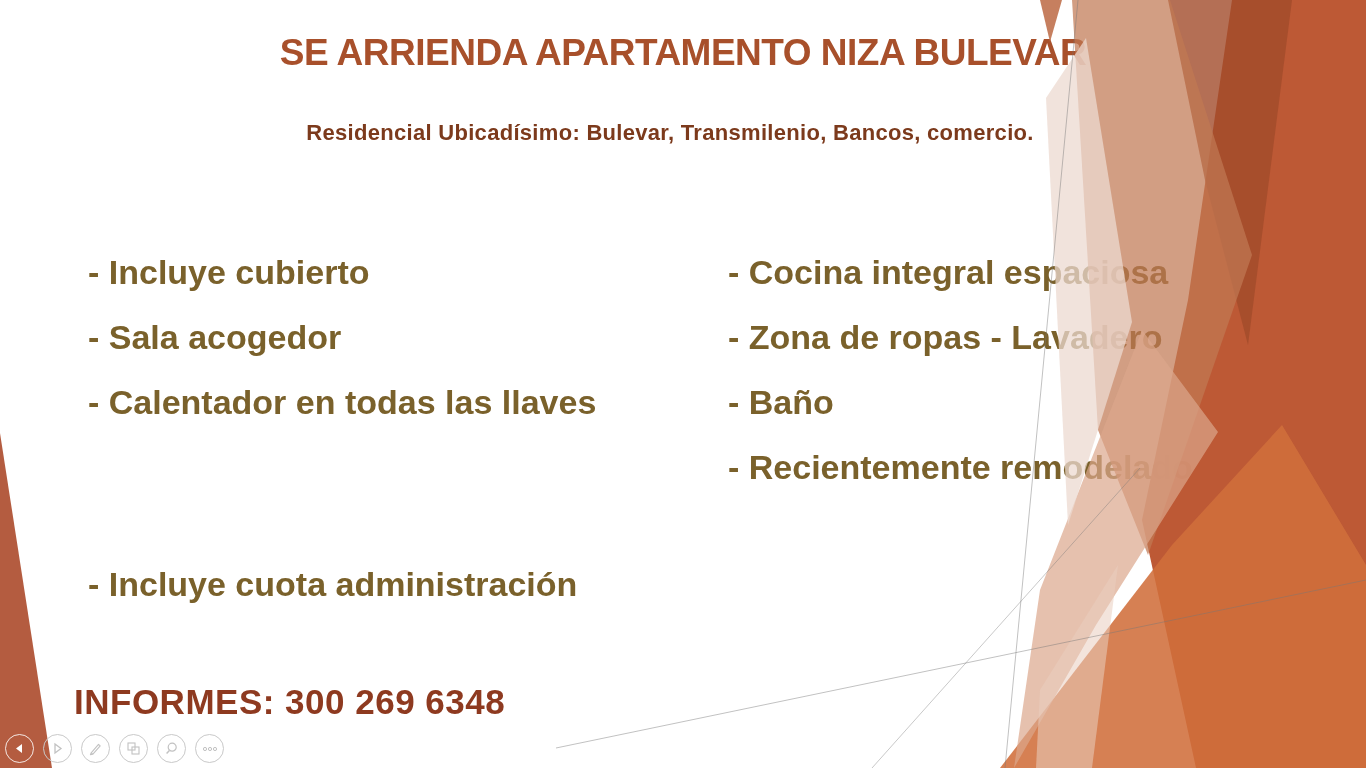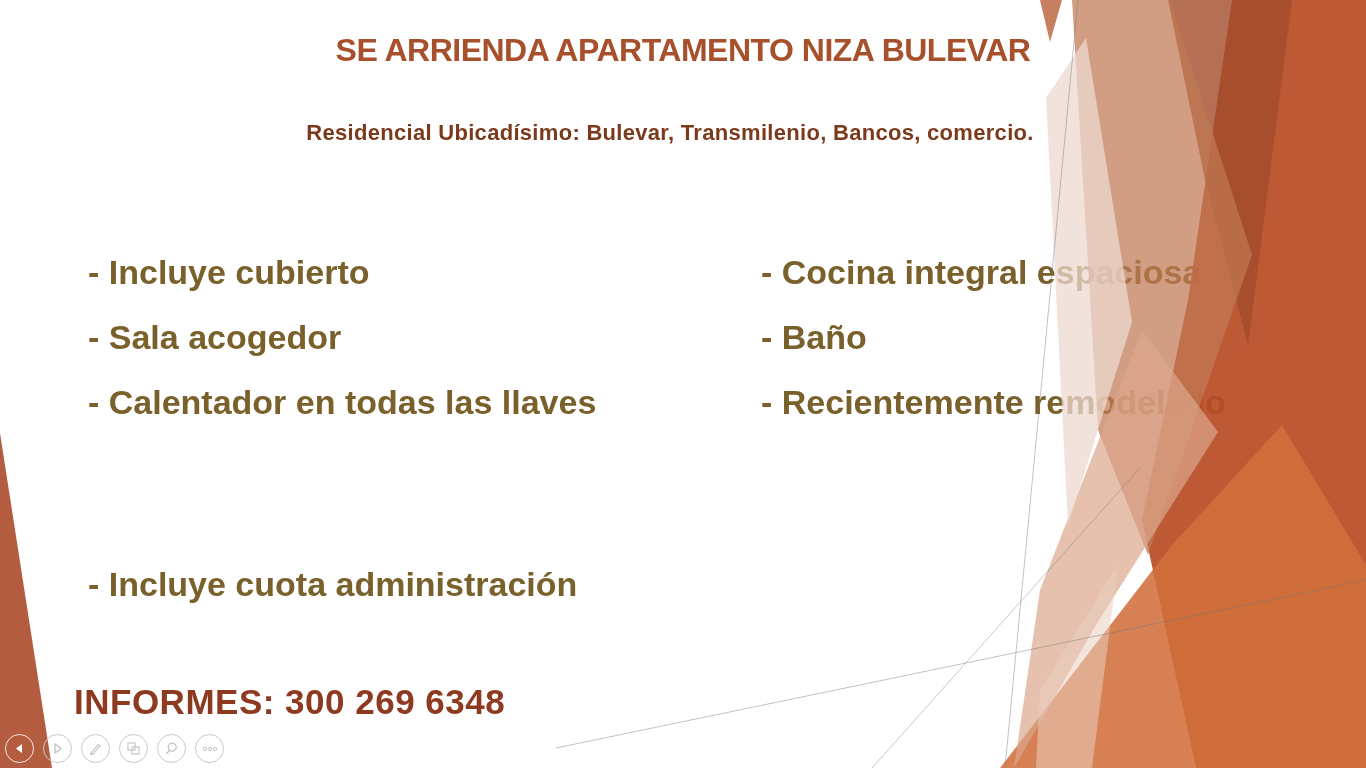--- a/index.html
+++ b/index.html
@@ -5,38 +5,38 @@
   html,body{margin:0;padding:0;}
   body{
     width:1366px;height:768px;position:relative;overflow:hidden;
     background:#ffffff;
     font-family:"Liberation Sans","DejaVu Sans",sans-serif;
   }
   
   .title{
     position:absolute;top:32px;left:0;width:1366px;
     text-align:center;
-    font-size:32px;font-weight:bold;letter-spacing:-0.5px;
+    font-size:37px;font-weight:bold;letter-spacing:-0.5px;
     color:var(--title-color);
     z-index:1;white-space:nowrap;
   }
   .subtitle{
     position:absolute;top:108px;left:0;width:1340px;
     text-align:center;line-height:49px;
     font-size:22px;font-weight:bold;letter-spacing:0.3px;
     color:var(--subtitle-color);
     z-index:1;
   }
   .features{
     position:absolute;top:240px;z-index:1;
     font-size:34px;font-weight:bold;color:var(--body-color);
     line-height:65px;white-space:nowrap;
   }
   .features-left{left:88px;}
-  .features-right{left:761px;}
+  .features-right{left:728px;}
   .extra-feature{
     position:absolute;top:565px;left:88px;z-index:1;
     font-size:34px;font-weight:bold;color:var(--body-color);
     white-space:nowrap;
   }
   .contact{
     position:absolute;top:682px;left:74px;width:1292px;
     text-align:left;z-index:1;
     font-size:35px;font-weight:bold;letter-spacing:0.5px;
     color:var(--contact-color);white-space:nowrap;
@@ -70,20 +70,21 @@
 </div>
 
 <div class="features features-left">
   <div>- Incluye cubierto</div>
   <div>- Sala acogedor</div>
   <div>- Calentador en todas las llaves</div>
 </div>
 
 <div class="features features-right">
   <div>- Cocina integral espaciosa</div>
+  <div>- Zona de ropas - Lavadero</div>
   <div>- Baño</div>
   <div>- Recientemente remodelado</div>
 </div>
 
 <div class="extra-feature">- Incluye cuota administración</div>
 
 <div class="contact">INFORMES: 300 269 6348</div>
 
 <svg class="decor" viewBox="0 0 1366 768" xmlns="http://www.w3.org/2000/svg">
 

